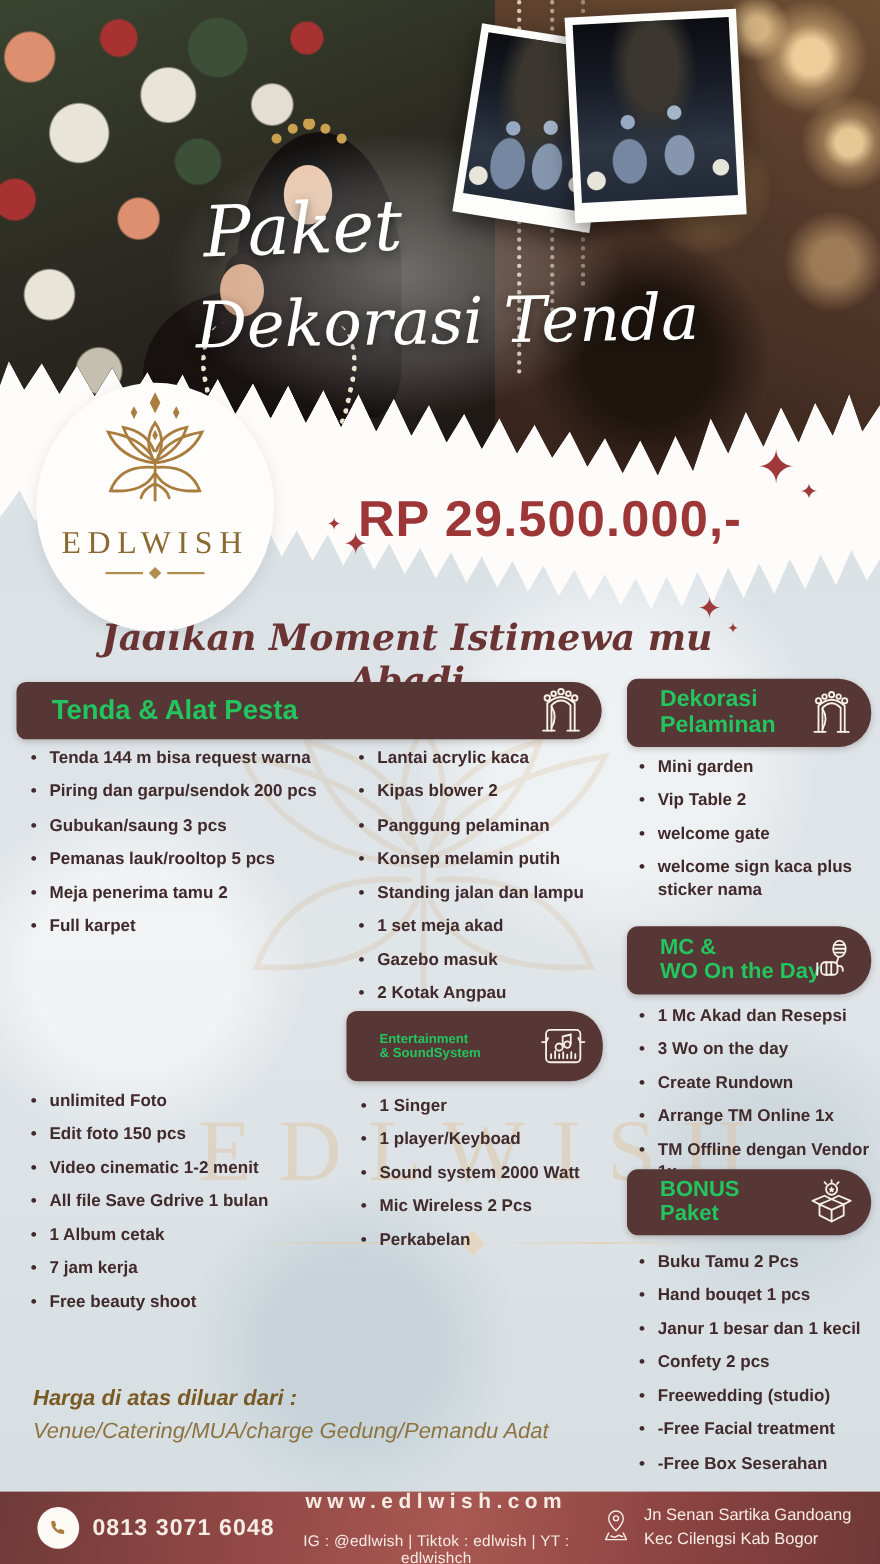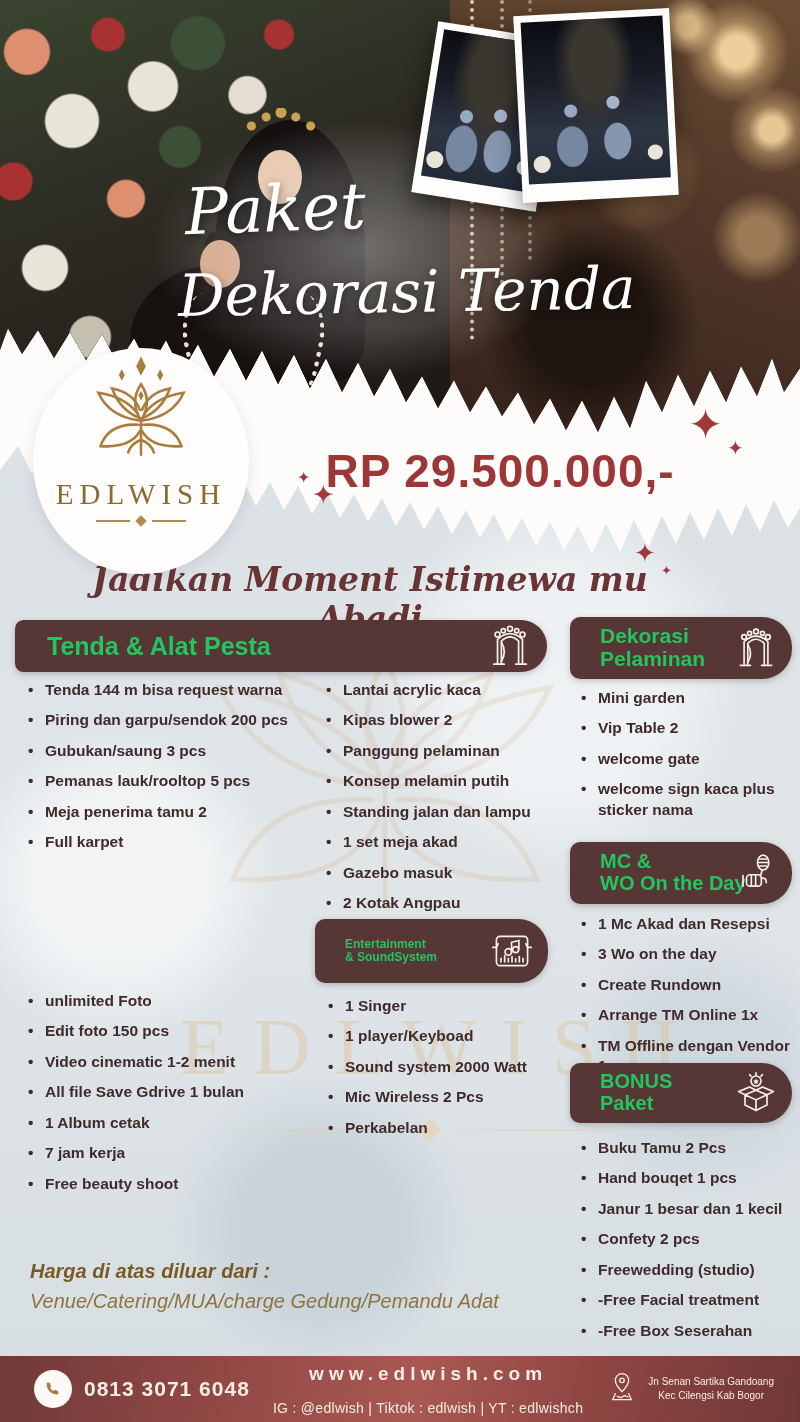--- a/index.html
+++ b/index.html
@@ -144,21 +144,21 @@
   .footer{position:absolute;left:0;top:1356px;width:800px;height:66px;z-index:10;
     background:linear-gradient(100deg,#6f3a38 0%,#8f4744 25%,#a95853 52%,#8a4340 78%,#6f3836 100%);
     display:flex;align-items:center;color:#f7ece4;}
   .phone-wrap{display:flex;align-items:center;gap:12px;margin-left:34px;}
   .phone-badge{width:38px;height:38px;background:#fdf9f4;border-radius:50%;display:flex;align-items:center;justify-content:center;}
   .phone-num{font-size:21px;font-weight:bold;letter-spacing:1px;}
   .web-wrap{flex:1;text-align:center;}
   .web-url{font-size:19px;font-weight:bold;letter-spacing:5px;}
   .web-socials{font-size:14px;margin-top:15px;letter-spacing:.3px;}
   .addr-wrap{display:flex;align-items:center;gap:10px;margin-right:26px;}
-  .addr-text{font-size:10px;line-height:1.45;text-align:center;}
+  .addr-text{font-size:15px;line-height:1.45;}
 </style>
 </head>
 <body>
 
 <div class="poster">
 
   <div class="band"></div>
 
   <div class="hero">
     <div class="hero-left"></div>

